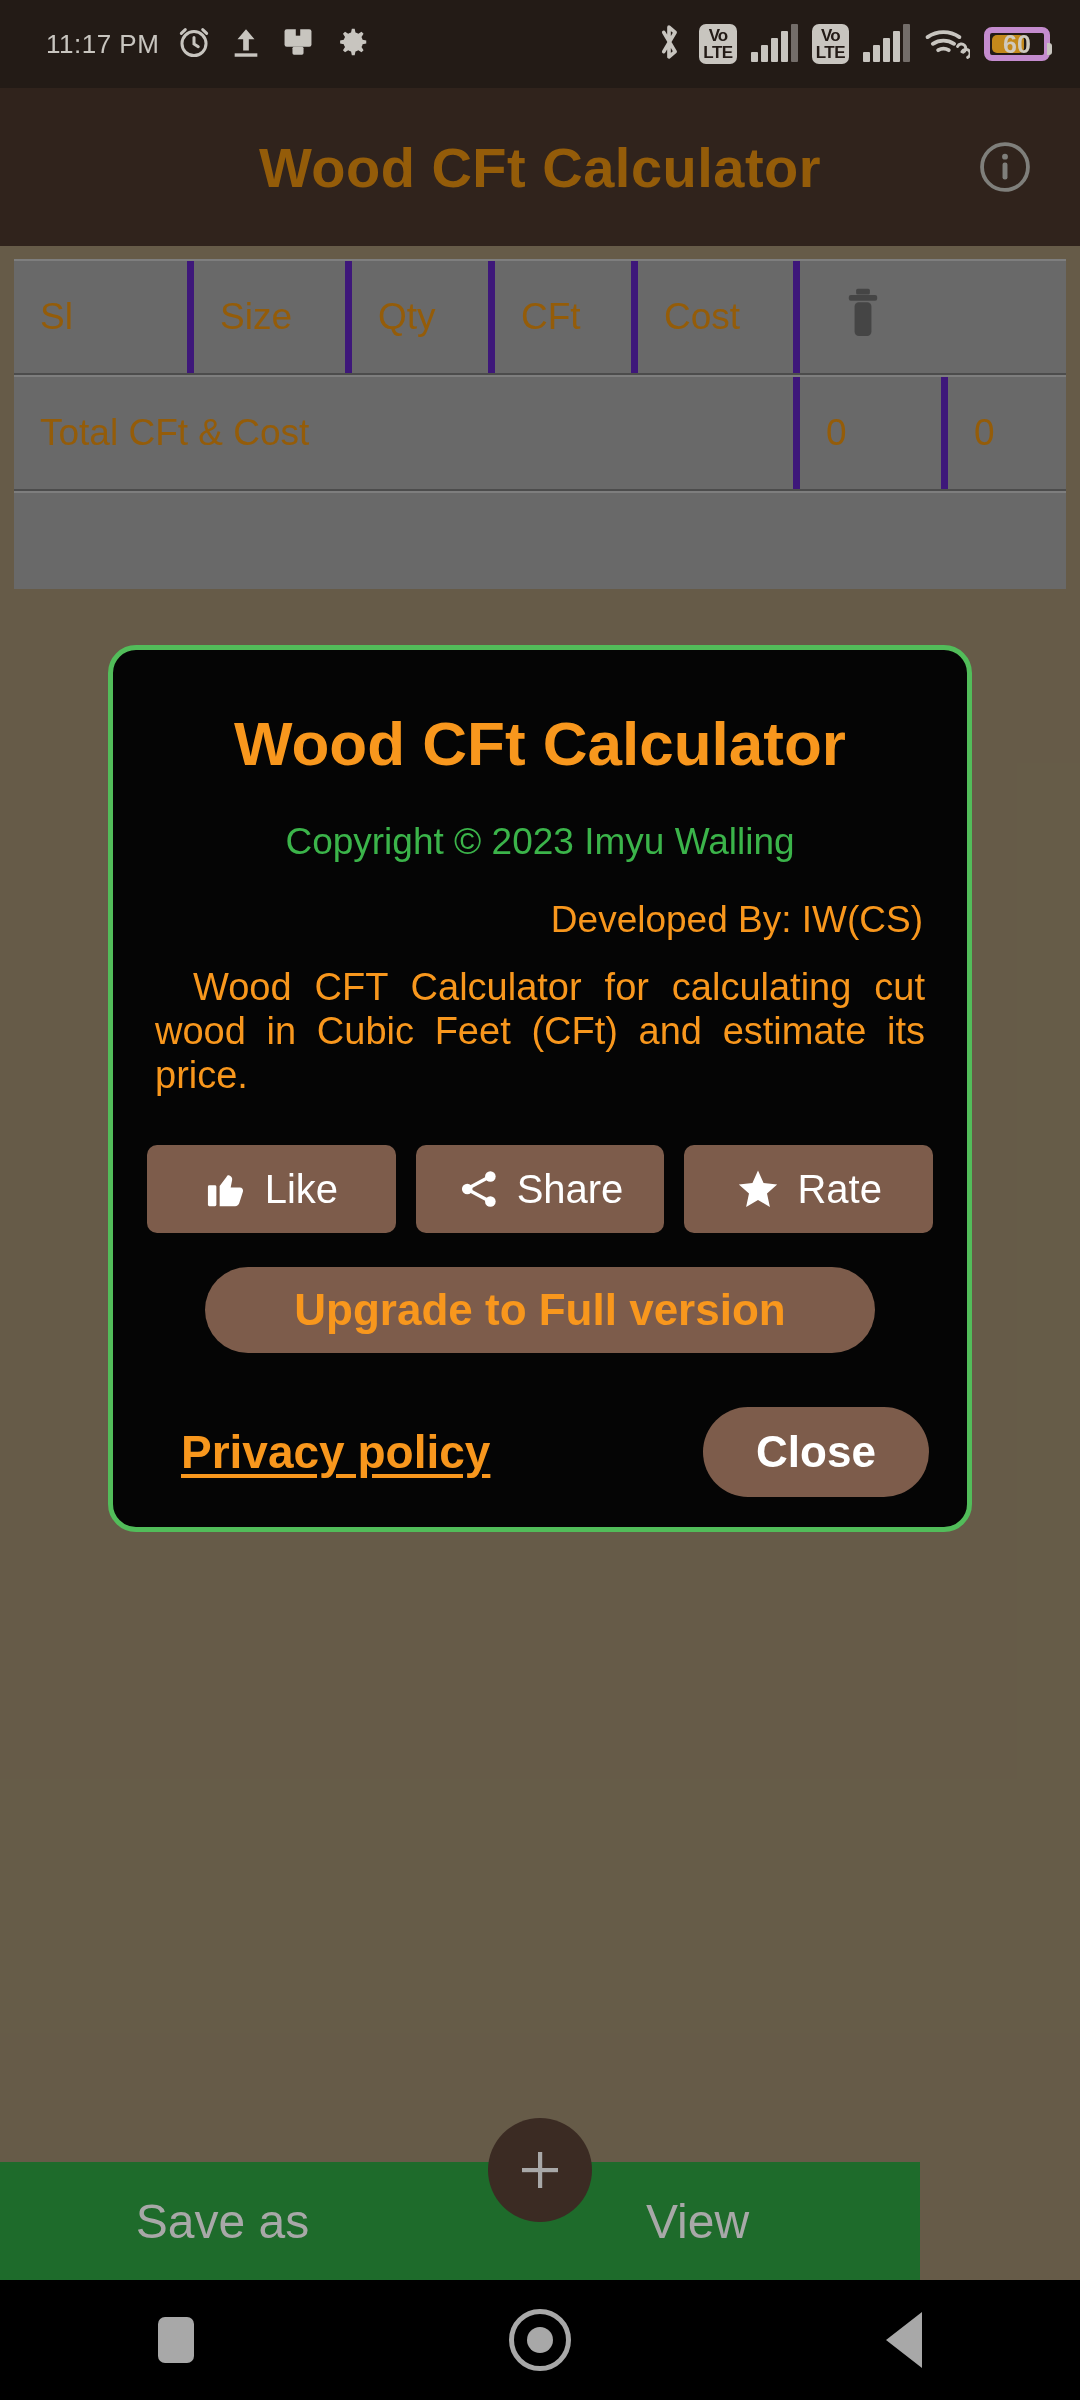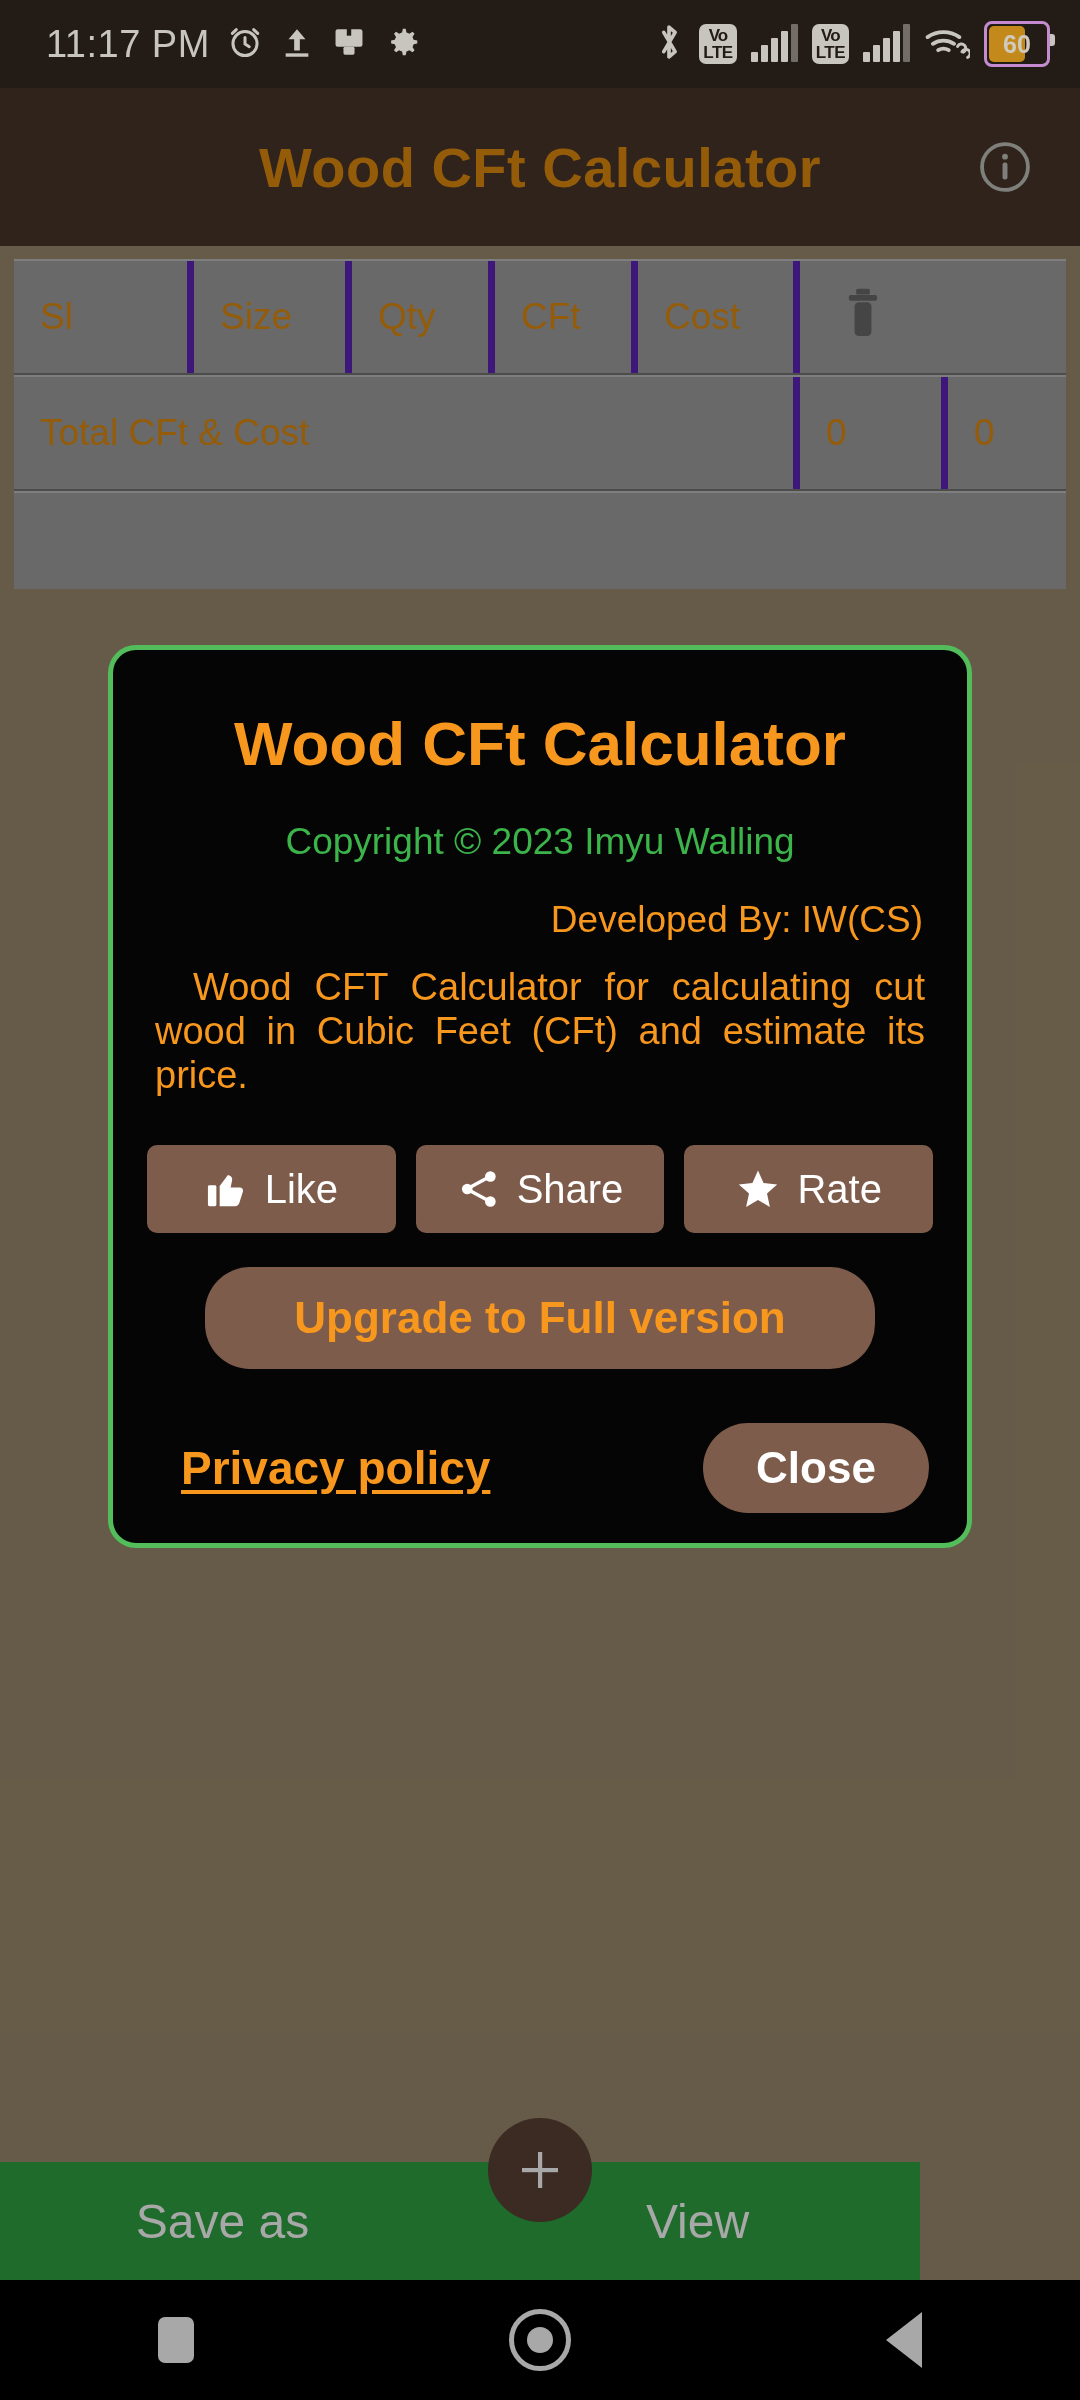--- a/index.html
+++ b/index.html
@@ -29,21 +29,21 @@
     padding: 0 30px 0 46px;
   }
   #status-left {
     display: flex;
     align-items: center;
     gap: 16px;
   }
   #status-clock {
     color: #f2 efe8;
     color: #f4f1ea;
-    font-size: 38px;
+    font-size: 26px;
     letter-spacing: 0.5px;
     white-space: nowrap;
   }
   #status-right {
     margin-left: auto;
     display: flex;
     align-items: center;
     gap: 14px;
   }
   .sicon { display: block; }
@@ -71,22 +71,22 @@
     background: #f4f1ea;
     border-radius: 1px;
   }
   .signal i:nth-child(1) { height: 10px; }
   .signal i:nth-child(2) { height: 17px; }
   .signal i:nth-child(3) { height: 24px; }
   .signal i:nth-child(4) { height: 31px; }
   .signal i:nth-child(5) { height: 38px; background: #8d8580; }
   .batt {
     position: relative;
-    width: 66px; height: 46px;
-    border: 3px solid #f0abfc;
+    width: 66px; height: 34px;
+    border: 6px solid #f0abfc;
     border-radius: 8px;
     box-sizing: border-box;
     display: flex;
     align-items: center;
   }
   .batt::after {
     content: "";
     position: absolute;
     right: -8px; top: 10px;
     width: 5px; height: 12px;
@@ -236,21 +236,21 @@
     align-items: center;
     justify-content: center;
     gap: 16px;
     color: #ffffff;
     font-size: 40px;
   }
   .abtn svg { display: block; }
   #upgrade-btn {
     margin: 34px auto 12px auto;
     width: 670px;
-    height: 102px;
+    height: 86px;
     background: #7d5c4b;
     border-radius: 45px;
     display: flex;
     align-items: center;
     justify-content: center;
     color: #f8971d;
     font-size: 44px;
     font-weight: bold;
   }
   #footer-row {

